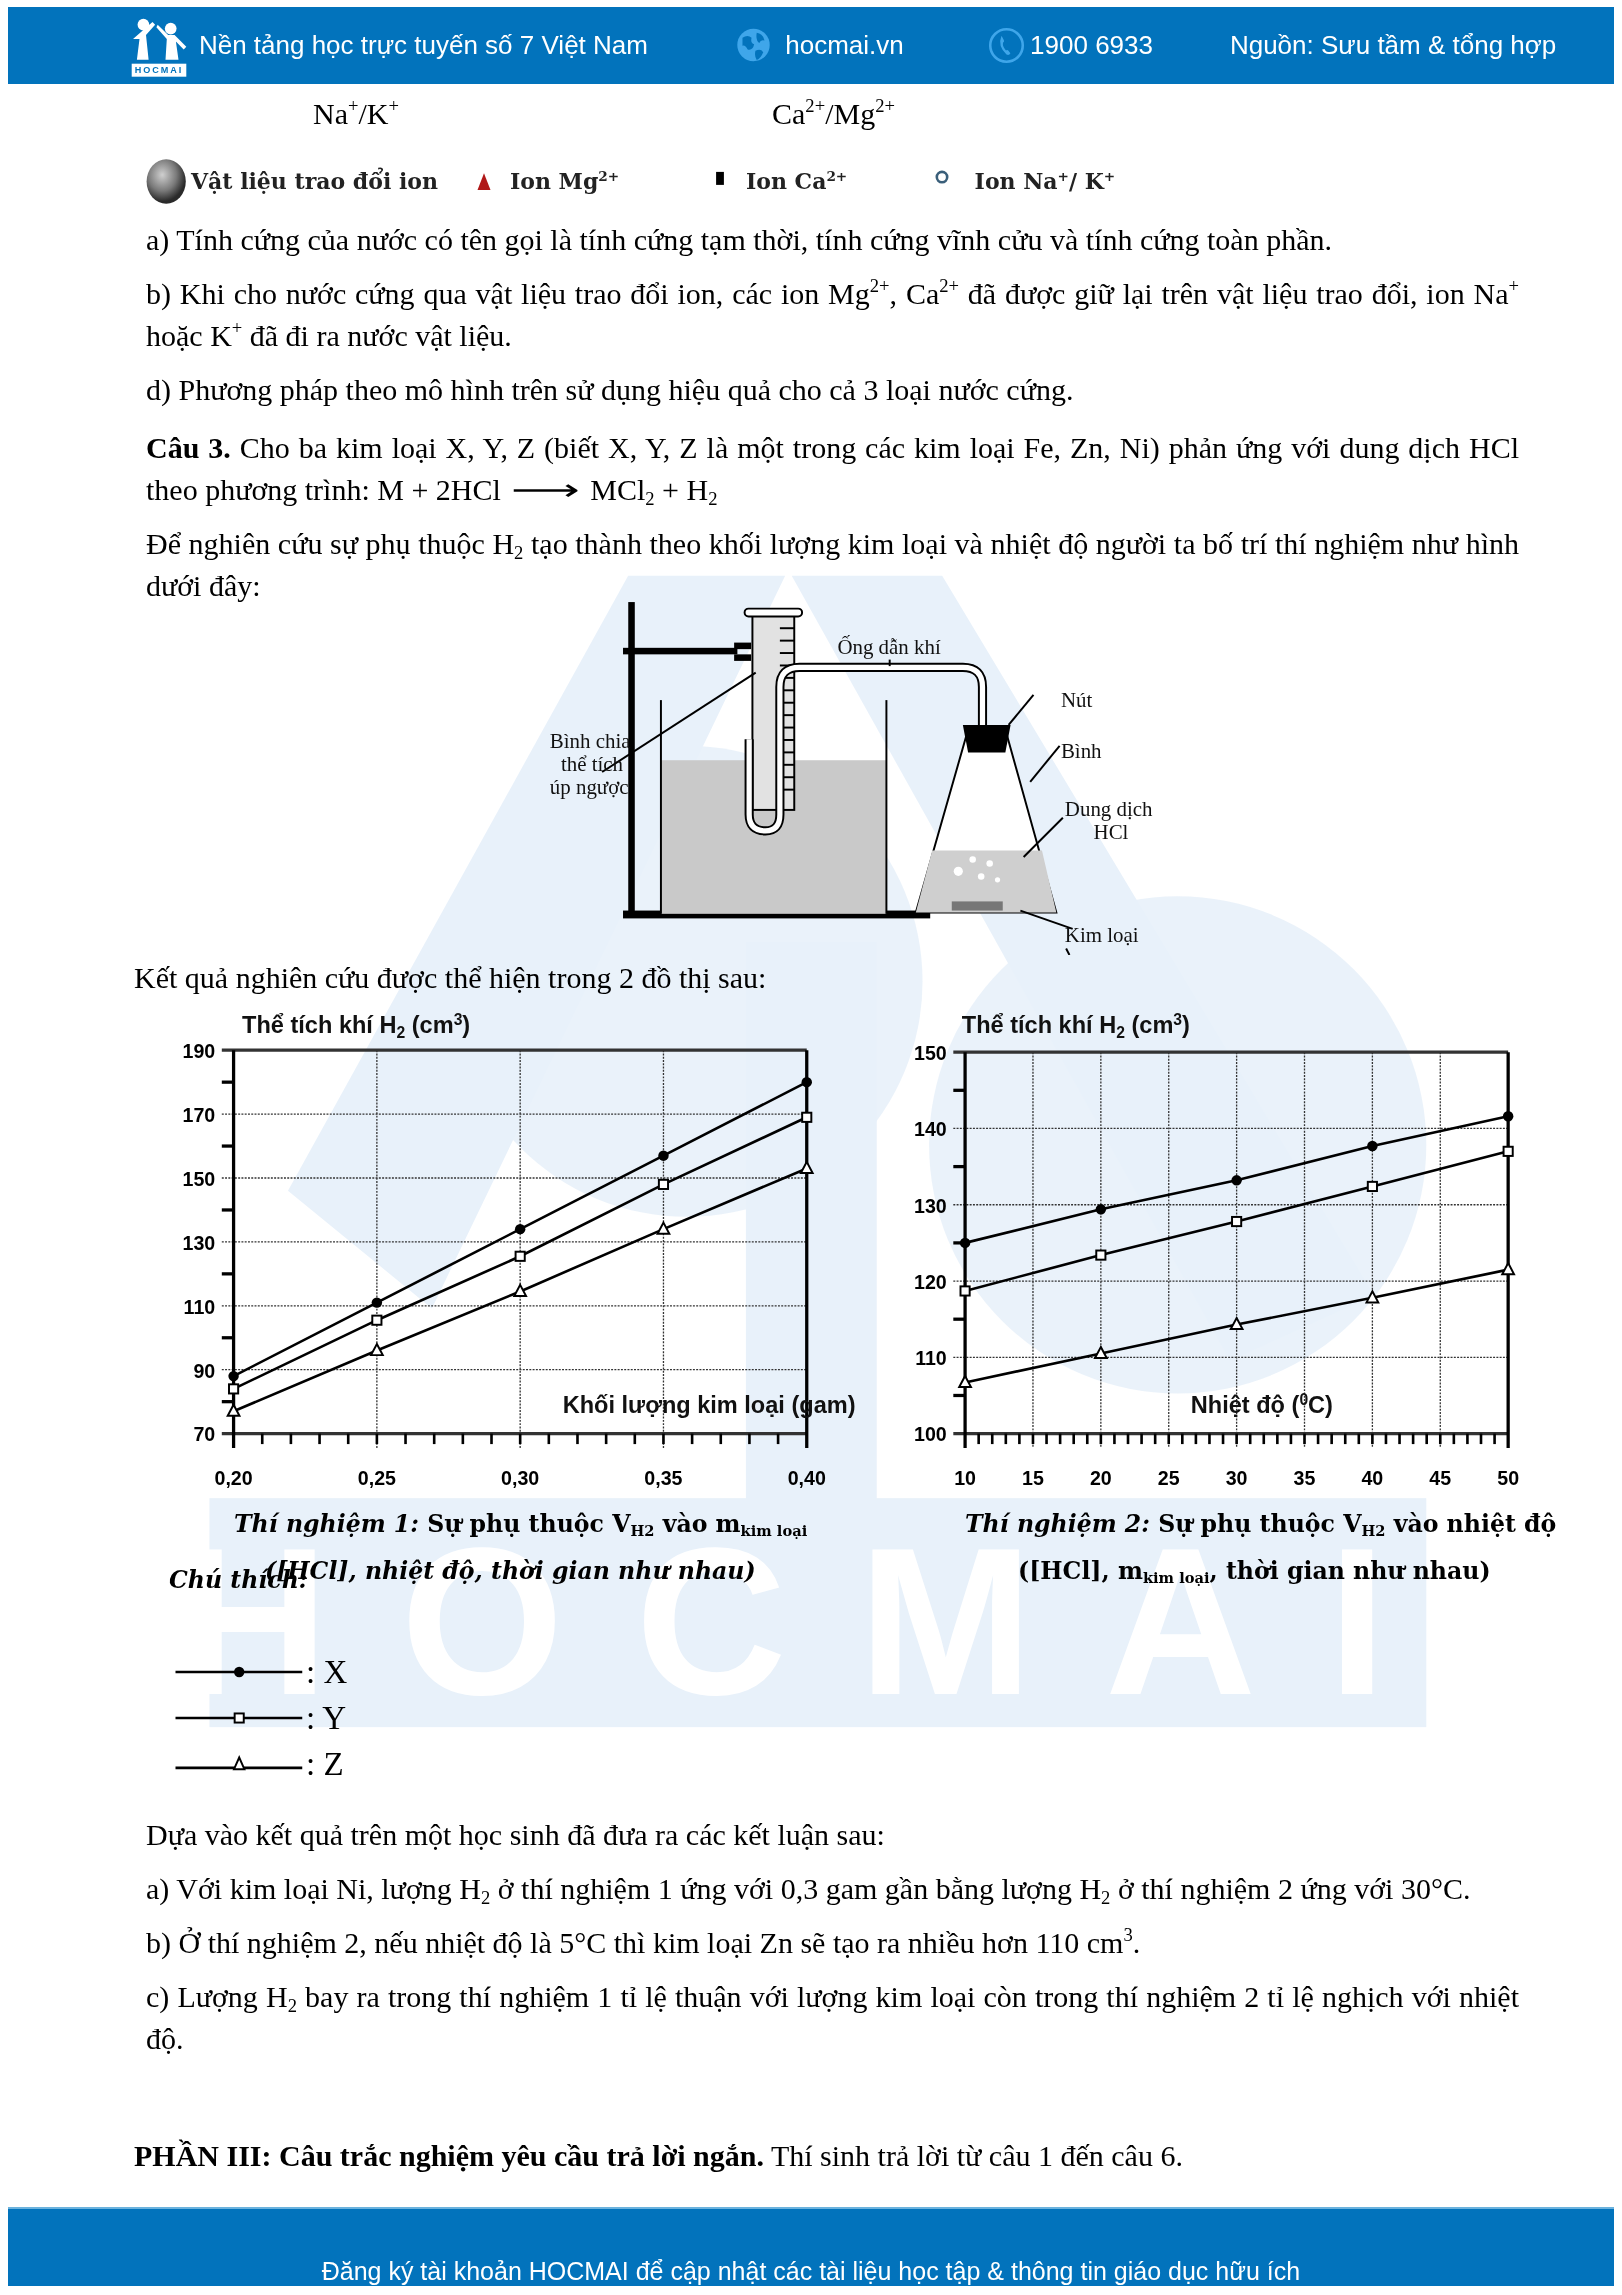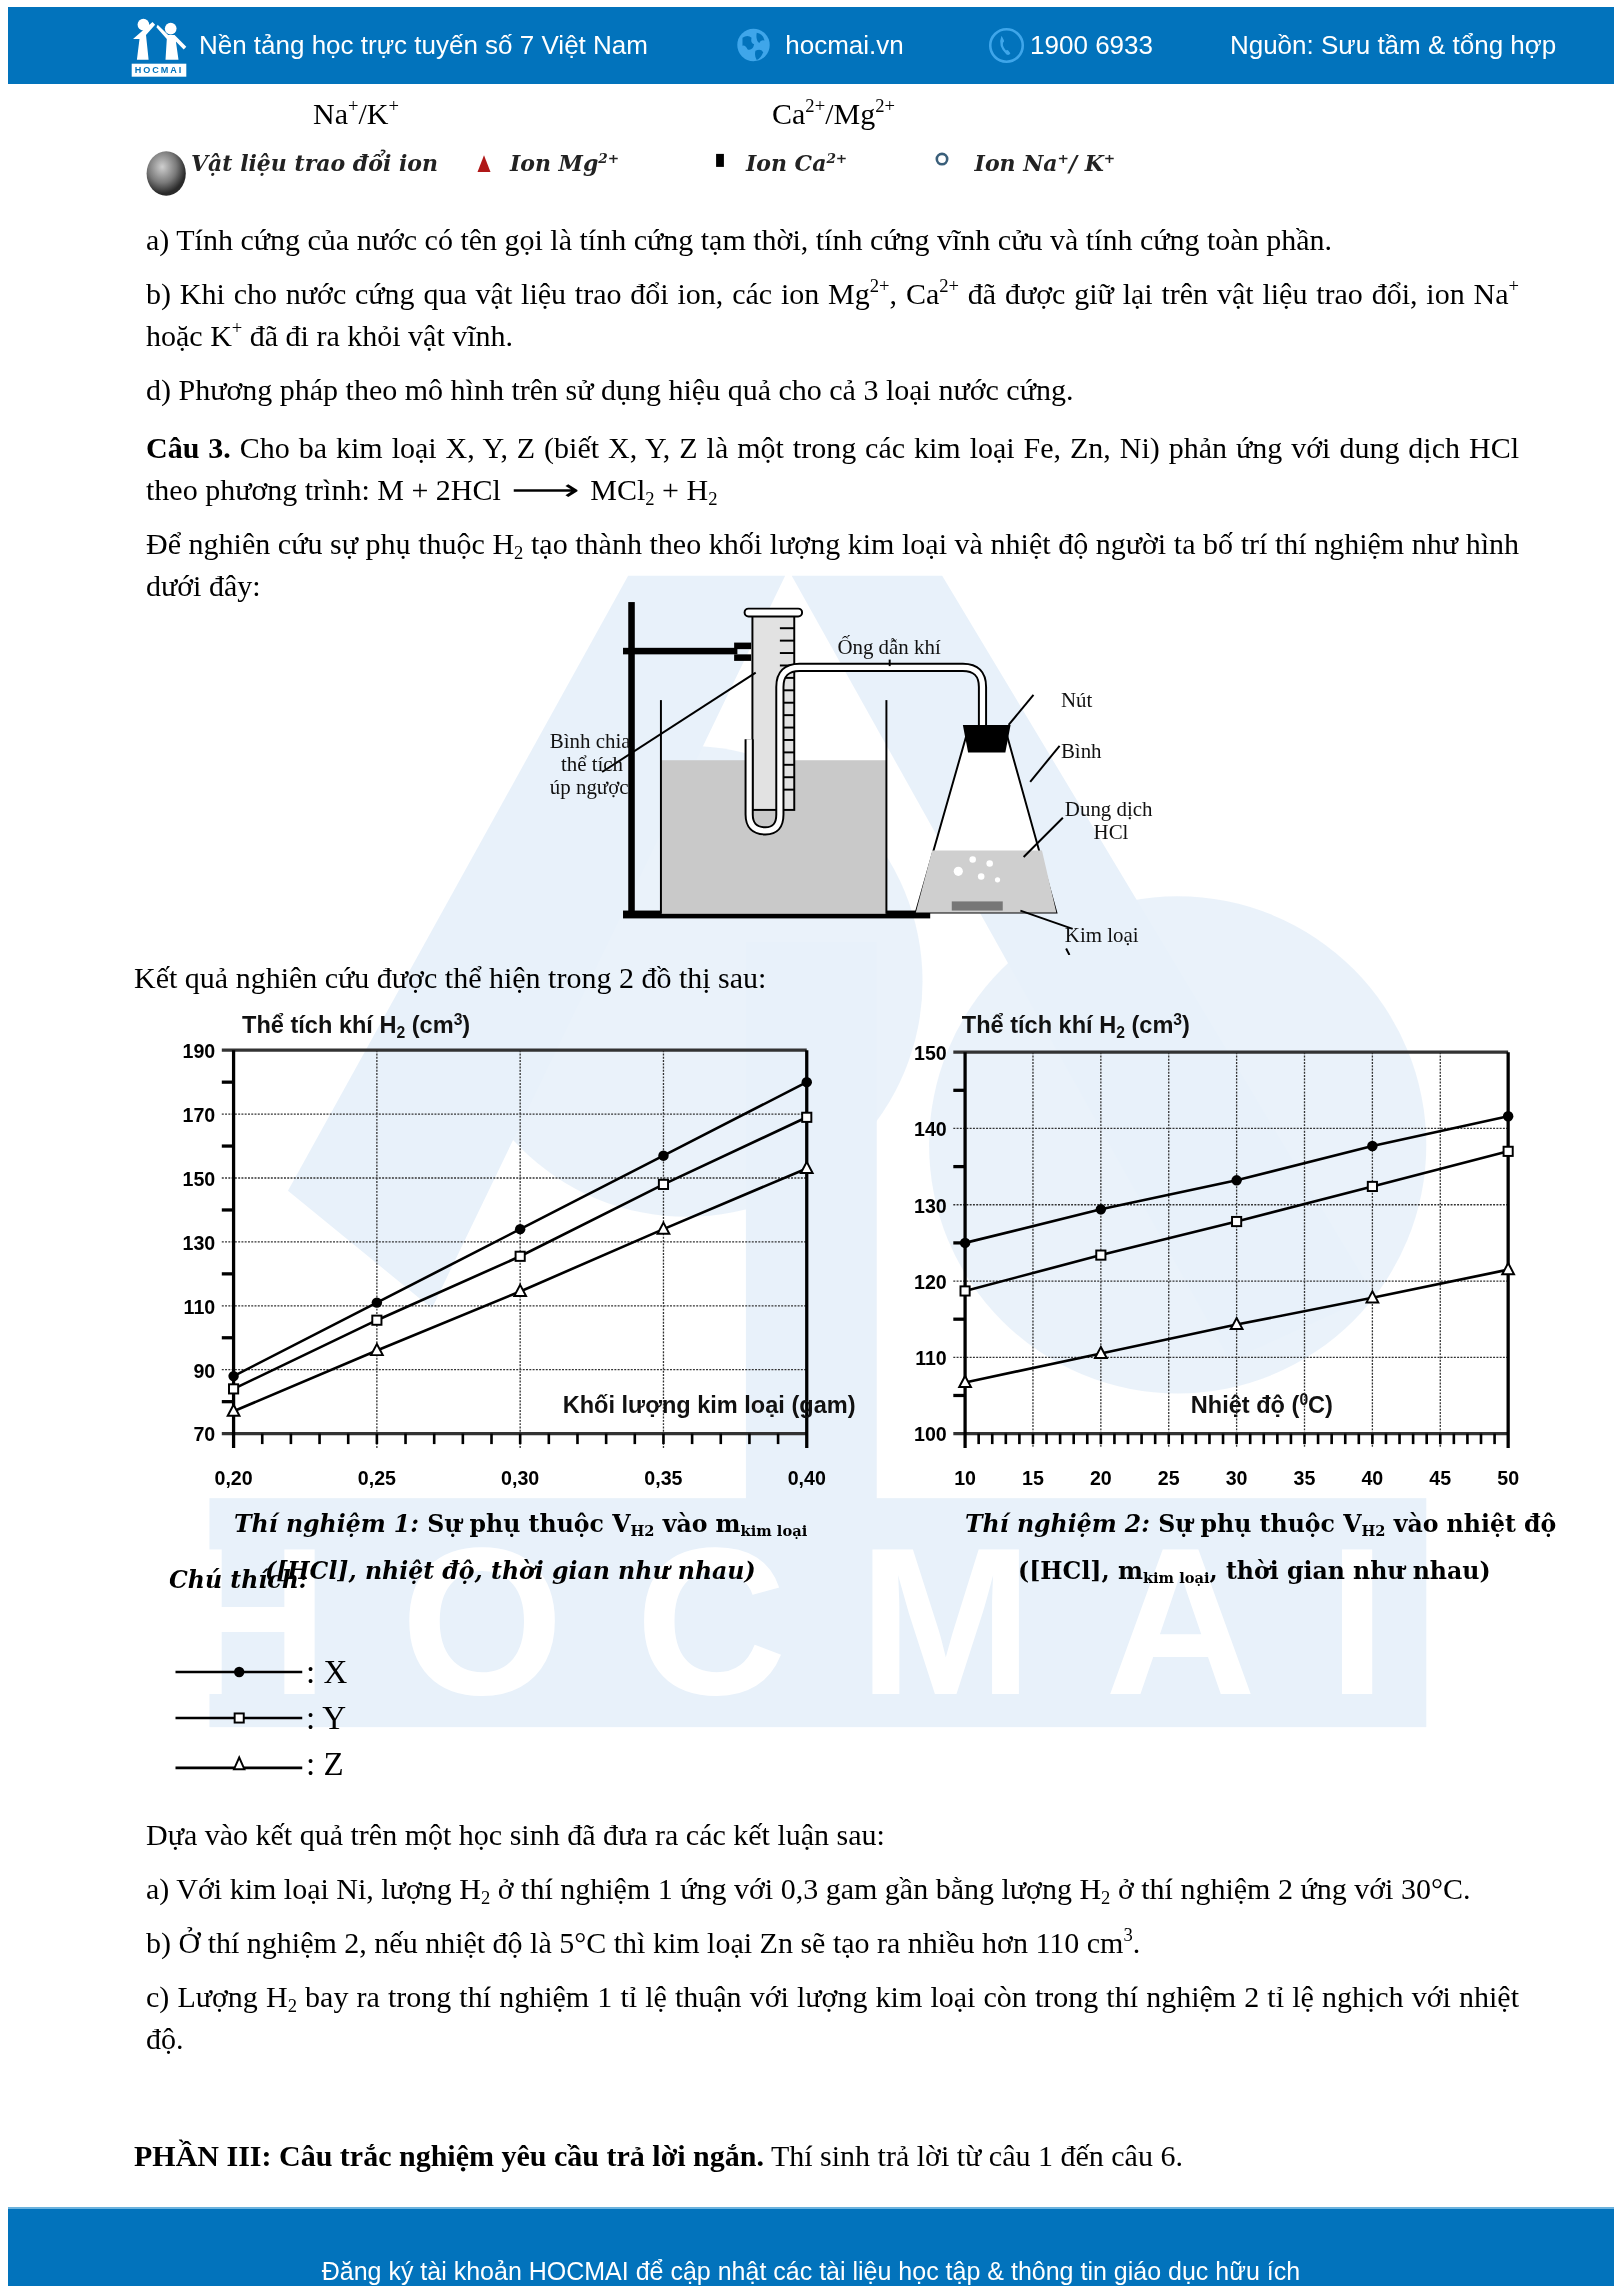--- a/index.html
+++ b/index.html
@@ -15,21 +15,21 @@
   .header .item { position:absolute; top:0; height:77px; display:flex; align-items:center; font-size:26px; }
   .footer { left:7.9px; top:2207px; width:1606px; height:77px; background:#0273bc; z-index:3;
             border-top:2.6px solid #6bb2dd; font-family:"Liberation Sans", sans-serif; color:#fff;
             display:flex; align-items:flex-end; justify-content:center; font-size:25px; }
   .txt { font-size:30px; line-height:42px; left:134px; width:1397px; text-align:justify; }
   .txt p { margin:12px; }
   sup { font-size:0.62em; vertical-align:0.62em; line-height:0; }
   sub { font-size:0.62em; vertical-align:-0.25em; line-height:0; }
   .bold { font-weight:bold; }
   .ion-legend { left:144px; top:144px; height:46px; font-family:"DejaVu Serif", serif; font-size:22px; font-weight:bold; color:#222; }
-  .ion-legend .it { position:absolute; top:6px; display:flex; height:46px; white-space:nowrap;font-style:italic; }
+  .ion-legend .it { position:absolute; top:14px; display:flex; align-items:center; height:46px; white-space:nowrap; }
   .caption { font-family:"DejaVu Serif", serif; font-size:23.6px; font-weight:bold; white-space:nowrap; }
   .caption i { font-style:italic; }
 </style>
 </head>
 <body>
 
 <svg class="wm" style="left:0;top:0" width="1622" height="2295" viewBox="0 0 2479 3508">
   <g fill="#e8f1fa">
     <circle cx="1050" cy="1500" r="360" opacity="0.9"></circle>
     <circle cx="1800" cy="1750" r="380" opacity="0.9"></circle>
@@ -102,21 +102,21 @@
   <div class="it" style="left:785px">
     <svg width="26" height="26" style="margin-right:19.6px" viewBox="0 0 40 40">
         <circle cx="20" cy="14" r="8" fill="none" stroke="#3a5f7a" stroke-width="4"></circle>
       </svg>
     <span>Ion Na<sup>+</sup>/ K<sup>+</sup></span>
   </div>
 </div>
 
 <div class="content txt" style="top:207px">
   <p>a) Tính cứng của nước có tên gọi là tính cứng tạm thời, tính cứng vĩnh cửu và tính cứng toàn phần.</p>
-  <p><span>b) Khi cho nước cứng qua vật liệu trao đổi ion, các ion Mg</span><sup>2+</sup><span>, Ca</span><sup>2+</sup><span> đã được giữ lại trên vật liệu trao đổi, ion Na</span><sup>+</sup><span> hoặc K</span><sup>+</sup><span> đã đi ra khỏi vật vĩnh.</span></p>
+  <p><span>b) Khi cho nước cứng qua vật liệu trao đổi ion, các ion Mg</span><sup>2+</sup><span>, Ca</span><sup>2+</sup><span> đã được giữ lại trên vật liệu trao đổi, ion Na</span><sup>+</sup><span> hoặc K</span><sup>+</sup><span> đã đi ra nước vật liệu.</span></p>
   <p>d) Phương pháp theo mô hình trên sử dụng hiệu quả cho cả 3 loại nước cứng.</p>
 </div>
 
 <div class="content txt" style="top:415px">
   <p><span class="bold">Câu 3.</span><span> Cho ba kim loại X, Y, Z (biết X, Y, Z là một trong các kim loại Fe, Zn, Ni) phản ứng với dung dịch HCl theo phương trình: M + 2HCl </span><span style="display:inline-block;transform:scaleX(1.6);margin:0 15.7px">⟶</span><span> MCl</span><sub>2</sub><span> + H</span><sub>2</sub></p>
   <p><span>Để nghiên cứu sự phụ thuộc H</span><sub>2</sub><span> tạo thành theo khối lượng kim loại và nhiệt độ người ta bố trí thí nghiệm như hình dưới đây:</span></p>
 </div>
 
 <svg class="content" style="left:497px;top:589px" width="720" height="366" viewBox="0 0 1100 560">
 

